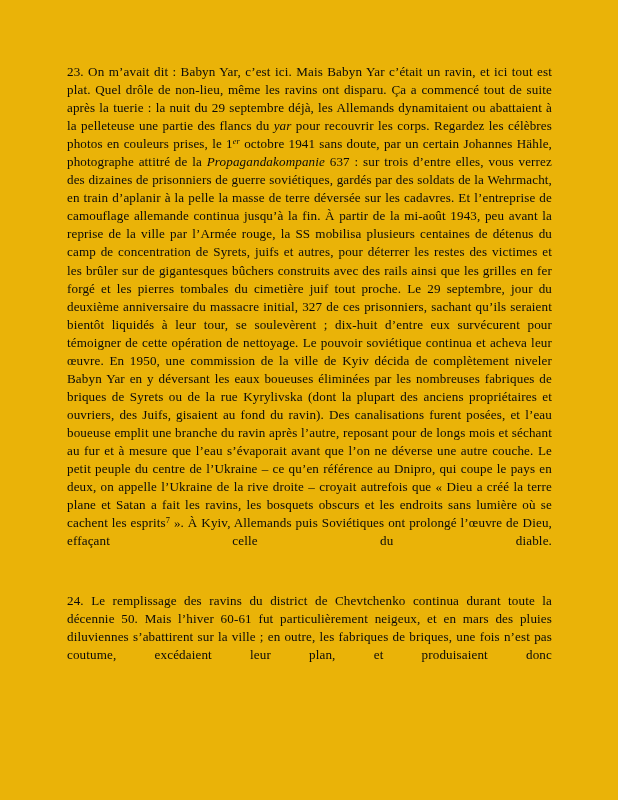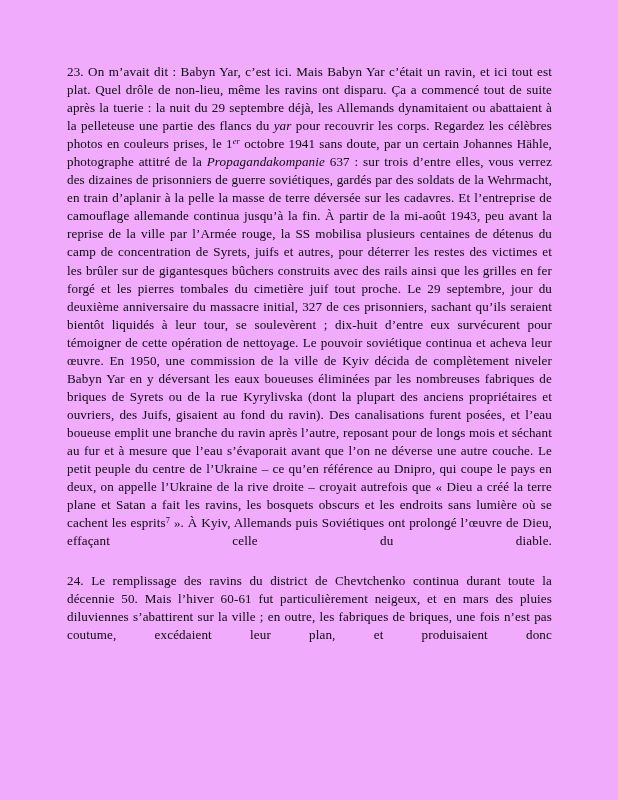--- a/index.html
+++ b/index.html
@@ -37,21 +37,21 @@
     text-justify: inter-word;
     font-size: 13.1px;
     line-height: 18.05px;
     letter-spacing: 0.01em;
     word-spacing: 0.01em;
     hyphens: none;
     -webkit-hyphens: none;
   }
 
   p.para + p.para {
-    margin-top: 4px;
+    margin-top: 24px;
   }
 
   
   p.para:after {
     content: "";
     display: inline-block;
     width: 100%;
   }
 
   i, em, .ital {
@@ -63,19 +63,19 @@
     line-height: 0;
     vertical-align: 0.45em;
   }
   sup.ord {
     font-style: italic;
   }
 </style>
 </head>
 <body style="background: rgb(255, 255, 255); color: rgb(10, 10, 10);">
 
-<div id="page" style="background: #f0abfc;">
+<div id="page" style="background: #eab308;">
   <div id="text-column">
 
   <p class="para"><span>23. On m’avait dit : Babyn Yar, c’est ici. Mais Babyn Yar c’était un ravin, et ici tout est plat. Quel drôle de non-lieu, même les ravins ont disparu. Ça a commencé tout de suite après la tuerie : la nuit du 29 septembre déjà, les Allemands dynamitaient ou abattaient à la pelleteuse une partie des flancs du </span><i>yar</i><span> pour recouvrir les corps. Regardez les célèbres photos en couleurs prises, le 1</span><sup class="ord">er</sup><span> octobre 1941 sans doute, par un certain Johannes Hähle, photographe attitré de la </span><i>Propagandakompanie</i><span> 637 : sur trois d’entre elles, vous verrez des dizaines de prisonniers de guerre soviétiques, gardés par des soldats de la Wehrmacht, en train d’aplanir à la pelle la masse de terre déversée sur les cadavres. Et l’entreprise de camouflage allemande continua jusqu’à la fin. À partir de la mi-août 1943, peu avant la reprise de la ville par l’Armée rouge, la SS mobilisa plusieurs centaines de détenus du camp de concentration de Syrets, juifs et autres, pour déterrer les restes des victimes et les brûler sur de gigantesques bûchers construits avec des rails ainsi que les grilles en fer forgé et les pierres tombales du cimetière juif tout proche. Le 29 septembre, jour du deuxième anniversaire du massacre initial, 327 de ces prisonniers, sachant qu’ils seraient bientôt liquidés à leur tour, se soulevèrent ; dix-huit d’entre eux survécurent pour témoigner de cette opération de nettoyage. Le pouvoir soviétique continua et acheva leur œuvre. En 1950, une commission de la ville de Kyiv décida de complètement niveler Babyn Yar en y déversant les eaux boueuses éliminées par les nombreuses fabriques de briques de Syrets ou de la rue Kyrylivska (dont la plupart des anciens propriétaires et ouvriers, des Juifs, gisaient au fond du ravin). Des canalisations furent posées, et l’eau boueuse emplit une branche du ravin après l’autre, reposant pour de longs mois et séchant au fur et à mesure que l’eau s’évaporait avant que l’on ne déverse une autre couche. Le petit peuple du centre de l’Ukraine – ce qu’en référence au Dnipro, qui coupe le pays en deux, on appelle l’Ukraine de la rive droite – croyait autrefois que « Dieu a créé la terre plane et Satan a fait les ravins, les bosquets obscurs et les endroits sans lumière où se cachent les esprits</span><sup class="fn">7</sup><span> ». À Kyiv, Allemands puis Soviétiques ont prolongé l’œuvre de Dieu, effaçant celle du diable.</span></p>
       <p class="para"><span>24. Le remplissage des ravins du district de Chevtchenko continua durant toute la décennie 50. Mais l’hiver 60-61 fut particulièrement neigeux, et en mars des pluies diluviennes s’abattirent sur la ville ; en outre, les fabriques de briques, une fois n’est pas coutume, excédaient leur plan, et produisaient donc</span></p>
     </div>
 </div>
 
 </body></html>

